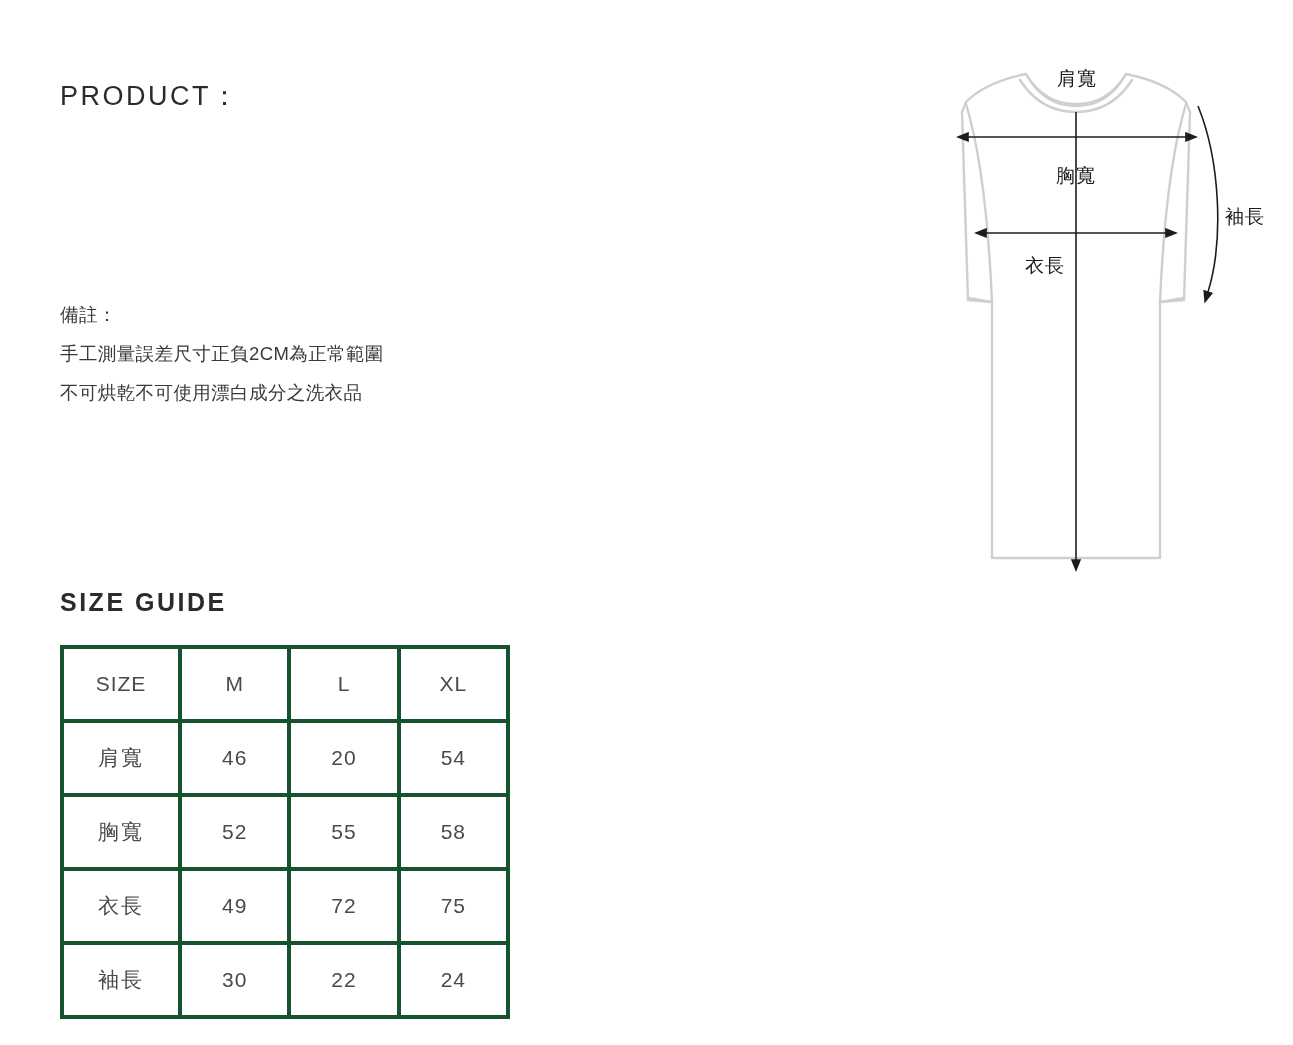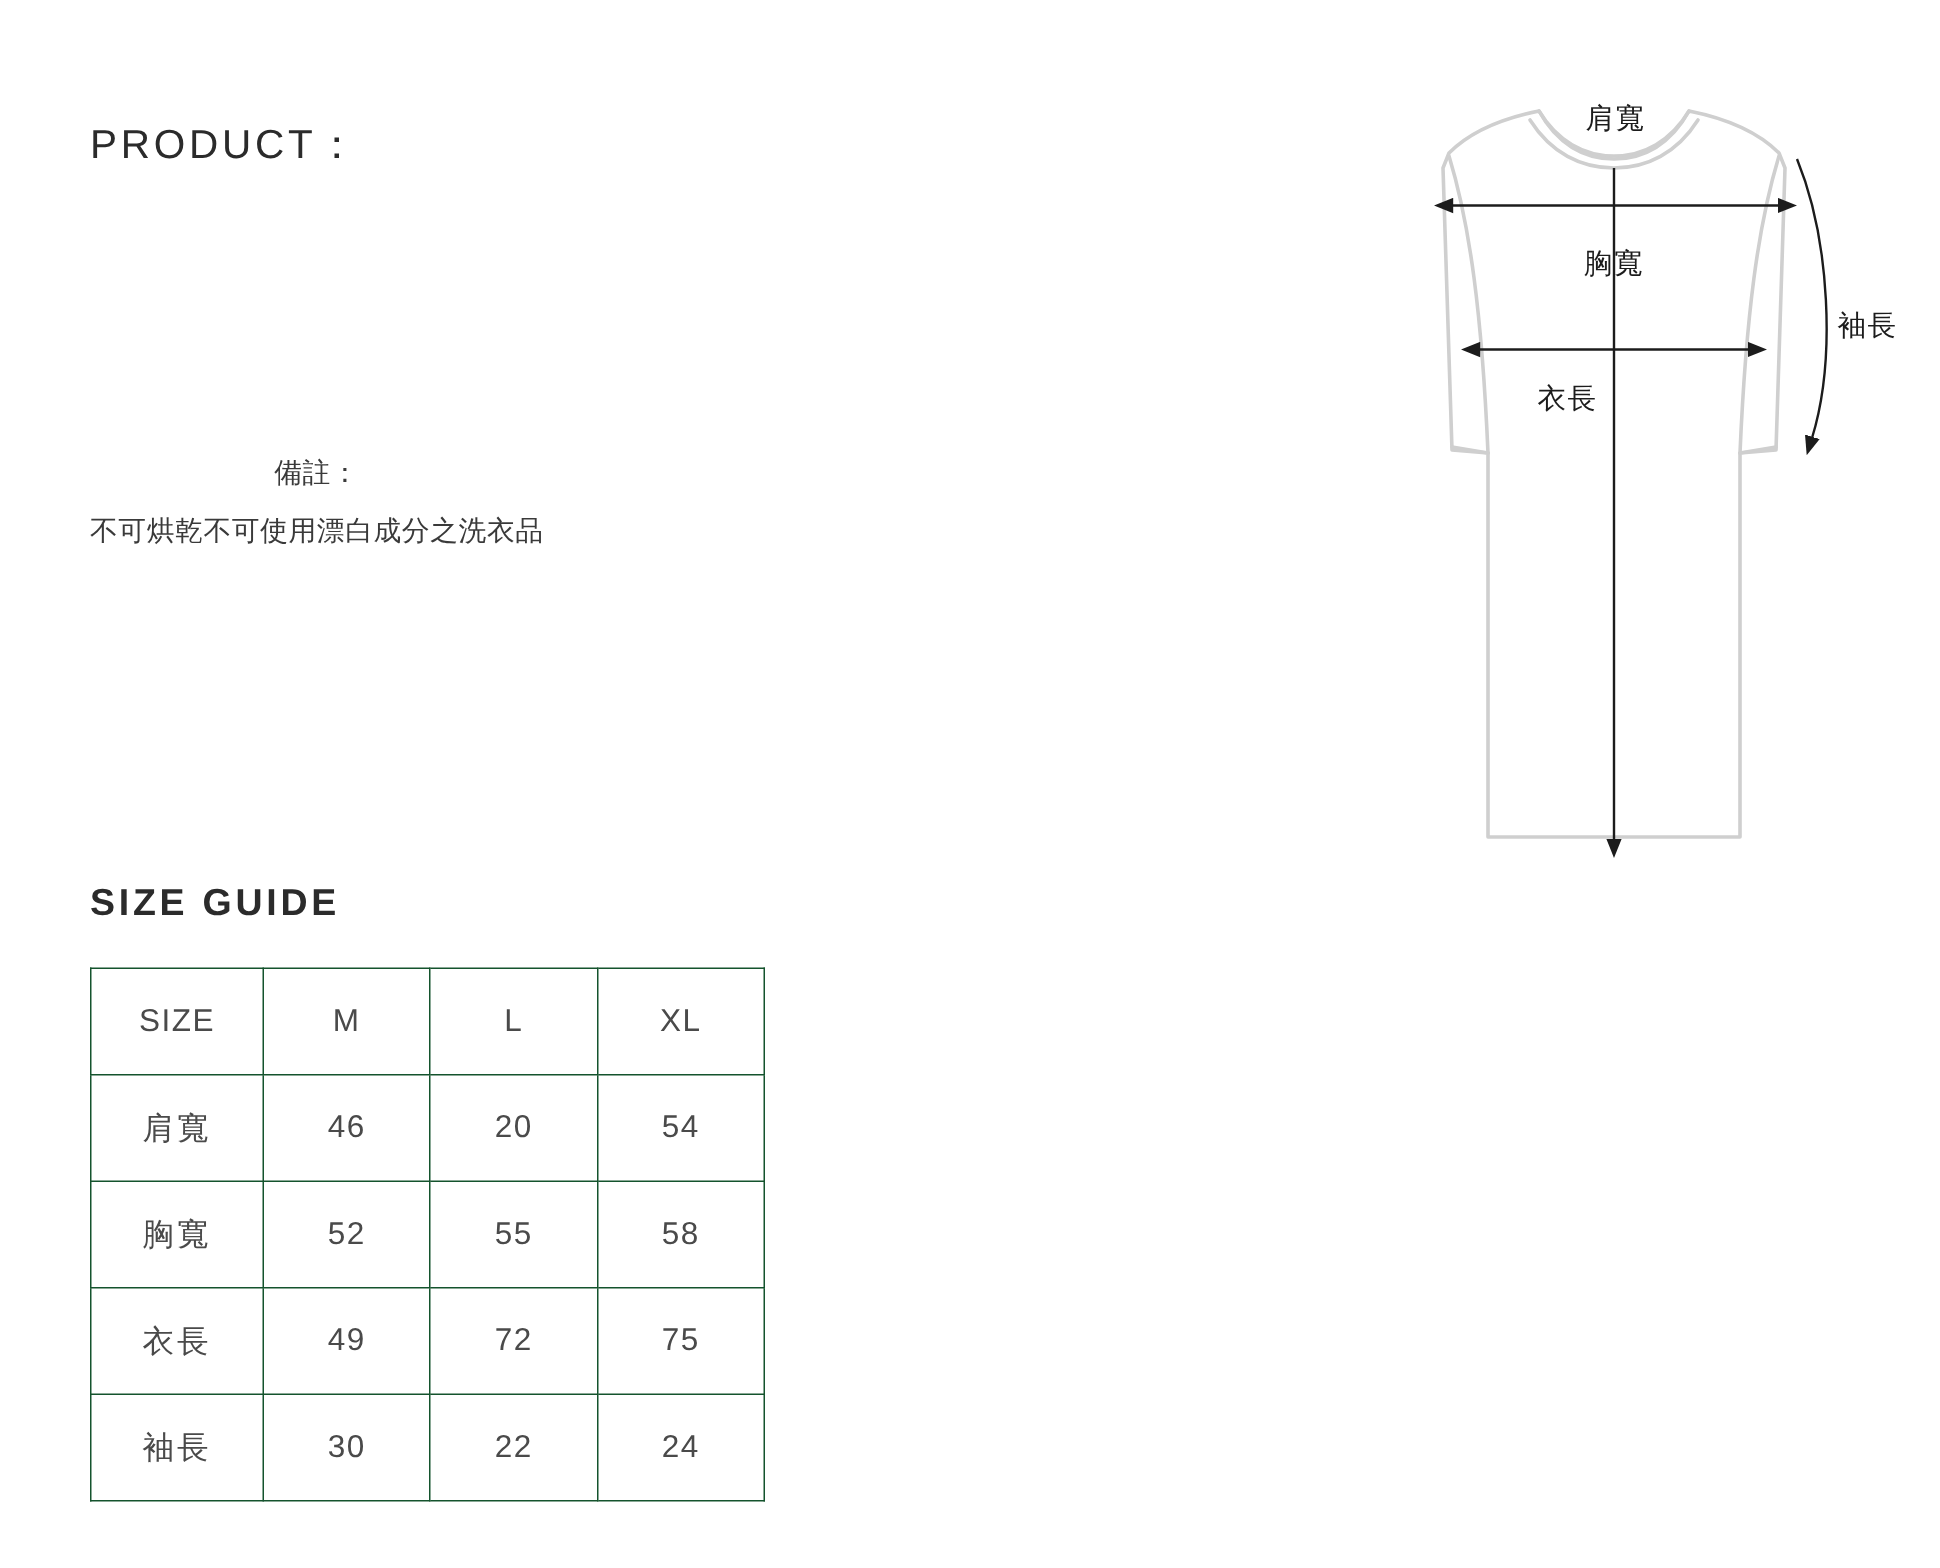--- a/index.html
+++ b/index.html
@@ -39,21 +39,20 @@
     position: absolute;
     left: 0;
     top: 295px;
     font-size: 18.5px;
     line-height: 39px;
     color: #3a3a3a;
     letter-spacing: 0.4px;
   }
   #notes-block .note-line {
     white-space: nowrap;
-    text-align: center;
   }
 
   #size-guide-heading {
     position: absolute;
     left: 0;
     top: 588px;
     font-size: 25px;
     font-weight: bold;
     letter-spacing: 2.5px;
     color: #2b2b2b;
@@ -63,21 +62,21 @@
   #size-table {
     position: absolute;
     left: 0;
     top: 645px;
     border-collapse: collapse;
     table-layout: fixed;
     width: 450px;
   }
   #size-table th,
   #size-table td {
-    border: 1px solid #14532d;
+    border: 4px solid #14532d;
     height: 68px;
     text-align: center;
     vertical-align: middle;
     font-size: 21px;
     font-weight: normal;
     color: #4a4a4a;
     letter-spacing: 1px;
   }
   #size-table th:first-child,
   #size-table td:first-child {
@@ -112,20 +111,21 @@
 </style>
 </head>
 <body>
 
 <div id="left-column">
 
   <div id="product-heading">PRODUCT：</div>
 
   <div id="notes-block">
     <div class="note-line">備註：</div>
+    <div class="note-line">手工測量誤差尺寸正負2CM為正常範圍</div>
     <div class="note-line">不可烘乾不可使用漂白成分之洗衣品</div>
   </div>
 
   <div id="size-guide-heading">SIZE GUIDE</div>
 
   <table id="size-table">
     <thead>
       <tr>
         <th>SIZE</th>
         <th>M</th>

